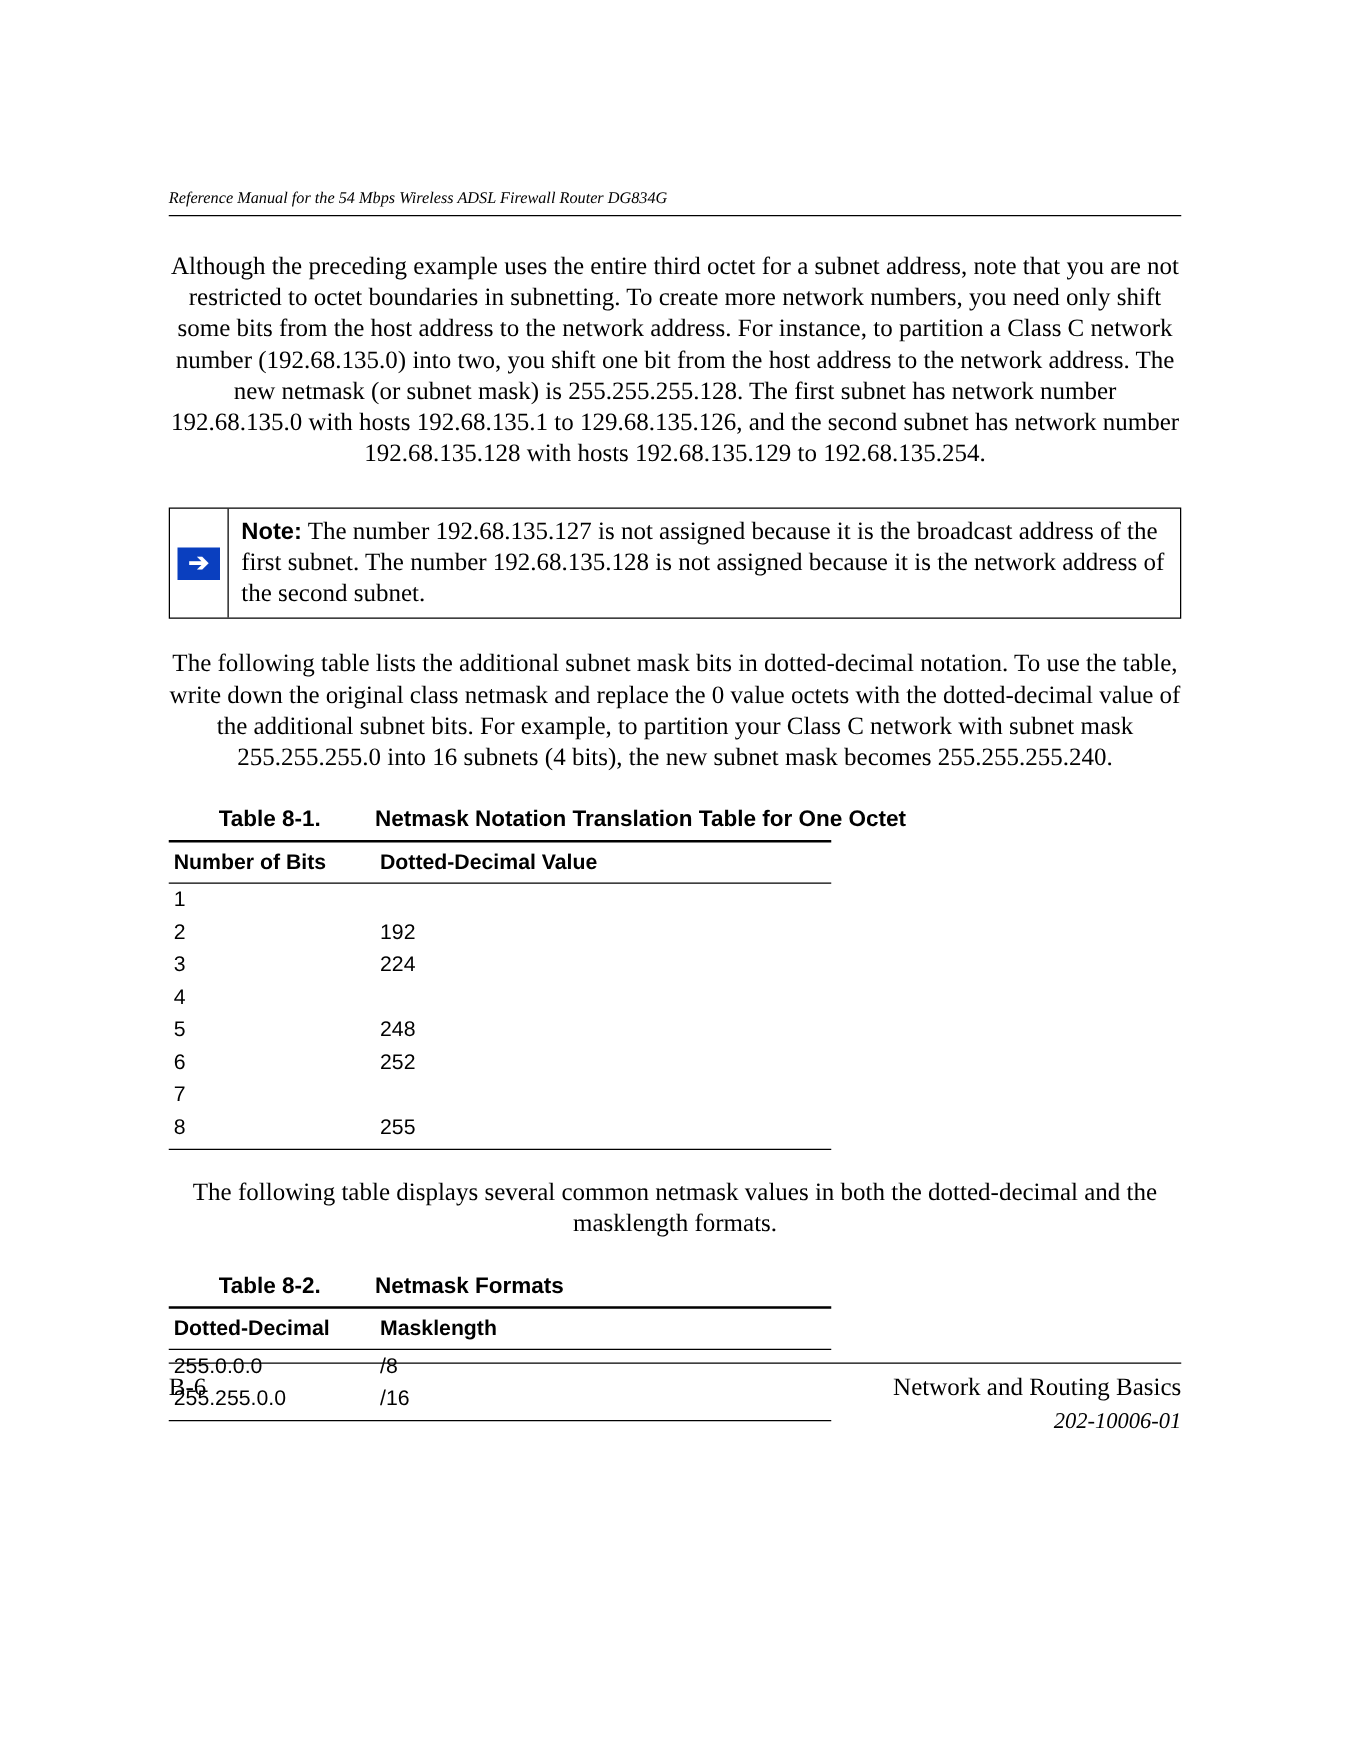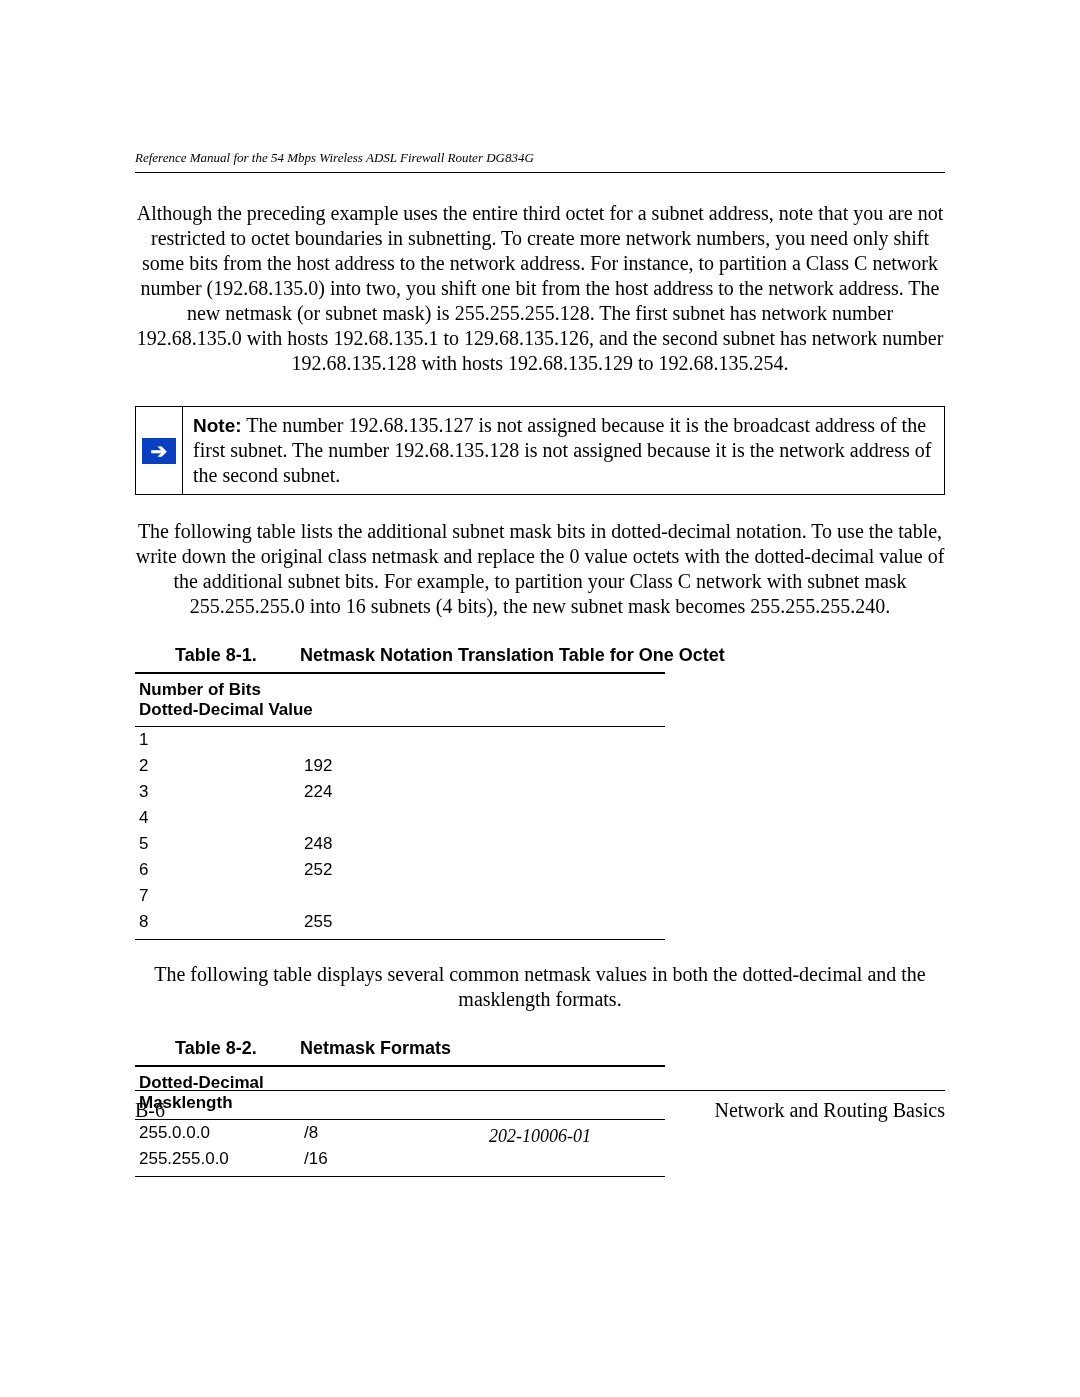--- a/index.html
+++ b/index.html
@@ -84,21 +84,20 @@
     border: none;
     border-top: 2px solid #000;
     margin: 6px 0 0 0;
   }
   .table-head-row {
     display: flex;
     font-family: Arial, Helvetica, sans-serif;
     font-weight: bold;
     font-size: 17px;
     padding: 6px 0 6px 4px;
-    flex-direction: column;
   }
   .col-a { width: 165px; }
   .col-b { flex: 1; }
   .table-mid-rule {
     border: none;
     border-top: 1px solid #000;
     margin: 0;
   }
   .data-row {
     display: flex;
@@ -121,21 +120,21 @@
     border: none;
     border-top: 1px solid #000;
     margin: 0 0 8px 0;
   }
   .footer-line {
     display: flex;
     justify-content: space-between;
     font-size: 20px;
   }
   .footer-docnum {
-    text-align: center;
+    text-align: right;
     font-style: italic;
     font-size: 18px;
     margin-top: 4px;
   }
 </style>
 </head>
 <body>
 
 <div class="page">
 

